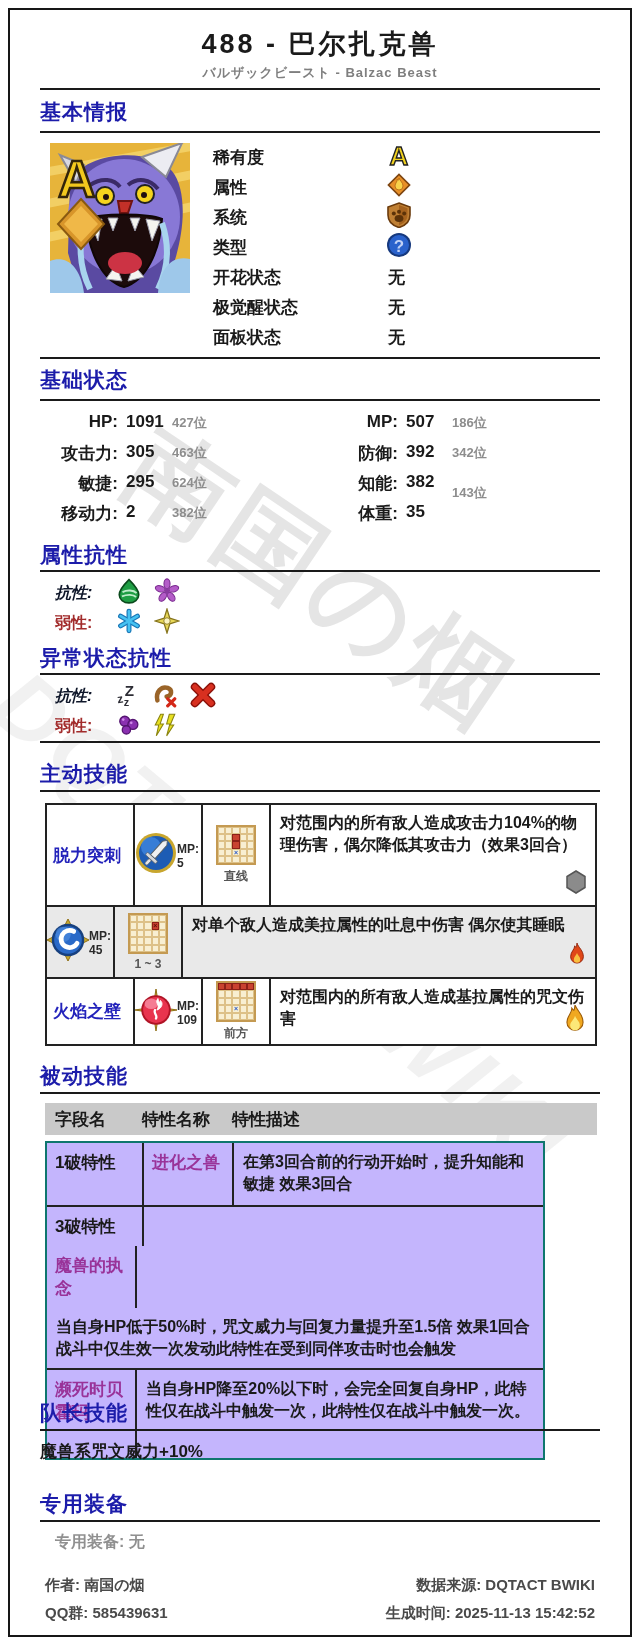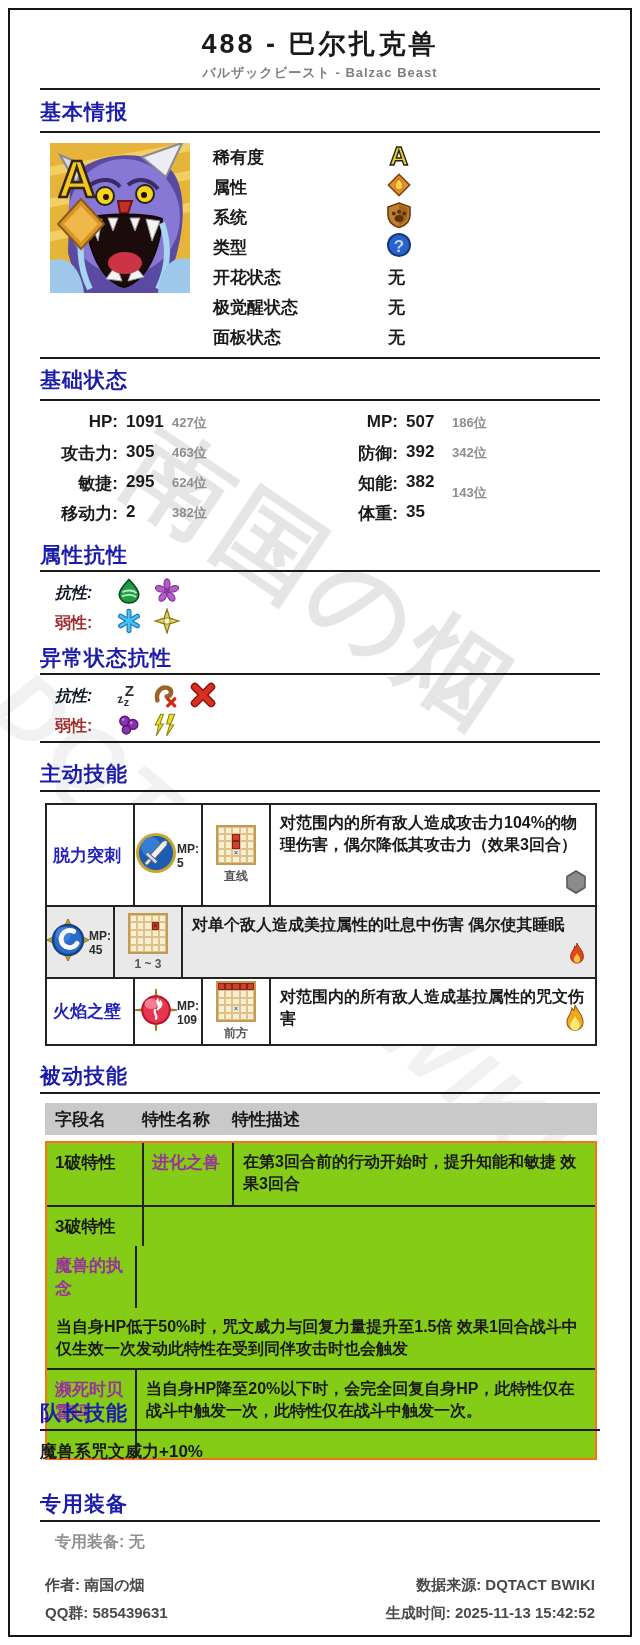--- a/index.html
+++ b/index.html
@@ -38,21 +38,21 @@
   .sk-badge{position:absolute;right:8px;bottom:5px;}
   .rgrid{display:grid;grid-template-columns:repeat(5,7.4px);grid-auto-rows:7.4px;background:#f8efd2;border:2px solid #c49a52;}
   .rg-cell{border:0.5px solid #ddc188;box-sizing:border-box;font-size:7px;line-height:6px;text-align:center;}
   .rg-red{background:#c94230;border-color:#8c2018;color:#5d0f08;font-weight:700;}
   .rg-x{color:#2858c8;font-weight:700;}
   .ps-header{position:absolute;left:45px;top:1103px;width:552px;height:32px;background:#c9c9c9;display:flex;align-items:center;
              font-size:17px;font-weight:700;box-sizing:border-box;}
   .ps-h1{width:97px;padding-left:10px;box-sizing:border-box;}
   .ps-h2{width:90px;box-sizing:border-box;}
   .ps-h3{flex:1;}
-  .ps-table{position:absolute;left:45px;top:1141px;width:552px;border:2px solid #f97316;box-sizing:border-box;background:#84cc16;}
+  .ps-table{position:absolute;left:45px;top:1141px;width:500px;border:2px solid #0f766e;box-sizing:border-box;background:#c4b5fd;}
   .ps-row{display:flex;border-bottom:2px solid #222;}
   .ps-row:last-child{border-bottom:none;}
   .ps-field{width:97px;border-right:2px solid #222;padding:8px 4px 8px 8px;font-size:17px;font-weight:600;box-sizing:border-box;}
   .ps-name{width:90px;border-right:2px solid #222;padding:8px 4px 8px 8px;font-size:17px;font-weight:700;color:#993399;line-height:23px;box-sizing:border-box;}
   .ps-desc{flex:1;padding:8px 9px;font-size:16px;font-weight:600;line-height:22px;box-sizing:border-box;}
   .leader-text{position:absolute;left:40px;top:1440px;font-size:17px;font-weight:700;}
   .equip-text{position:absolute;left:55px;top:1532px;font-size:16px;font-weight:700;color:#909090;}
   .foot{position:absolute;font-size:15px;font-weight:600;color:#4a4a4a;}
   .foot-r{right:45px;text-align:right;}
   svg text{font-family:"Liberation Sans","DejaVu Sans",sans-serif;}

